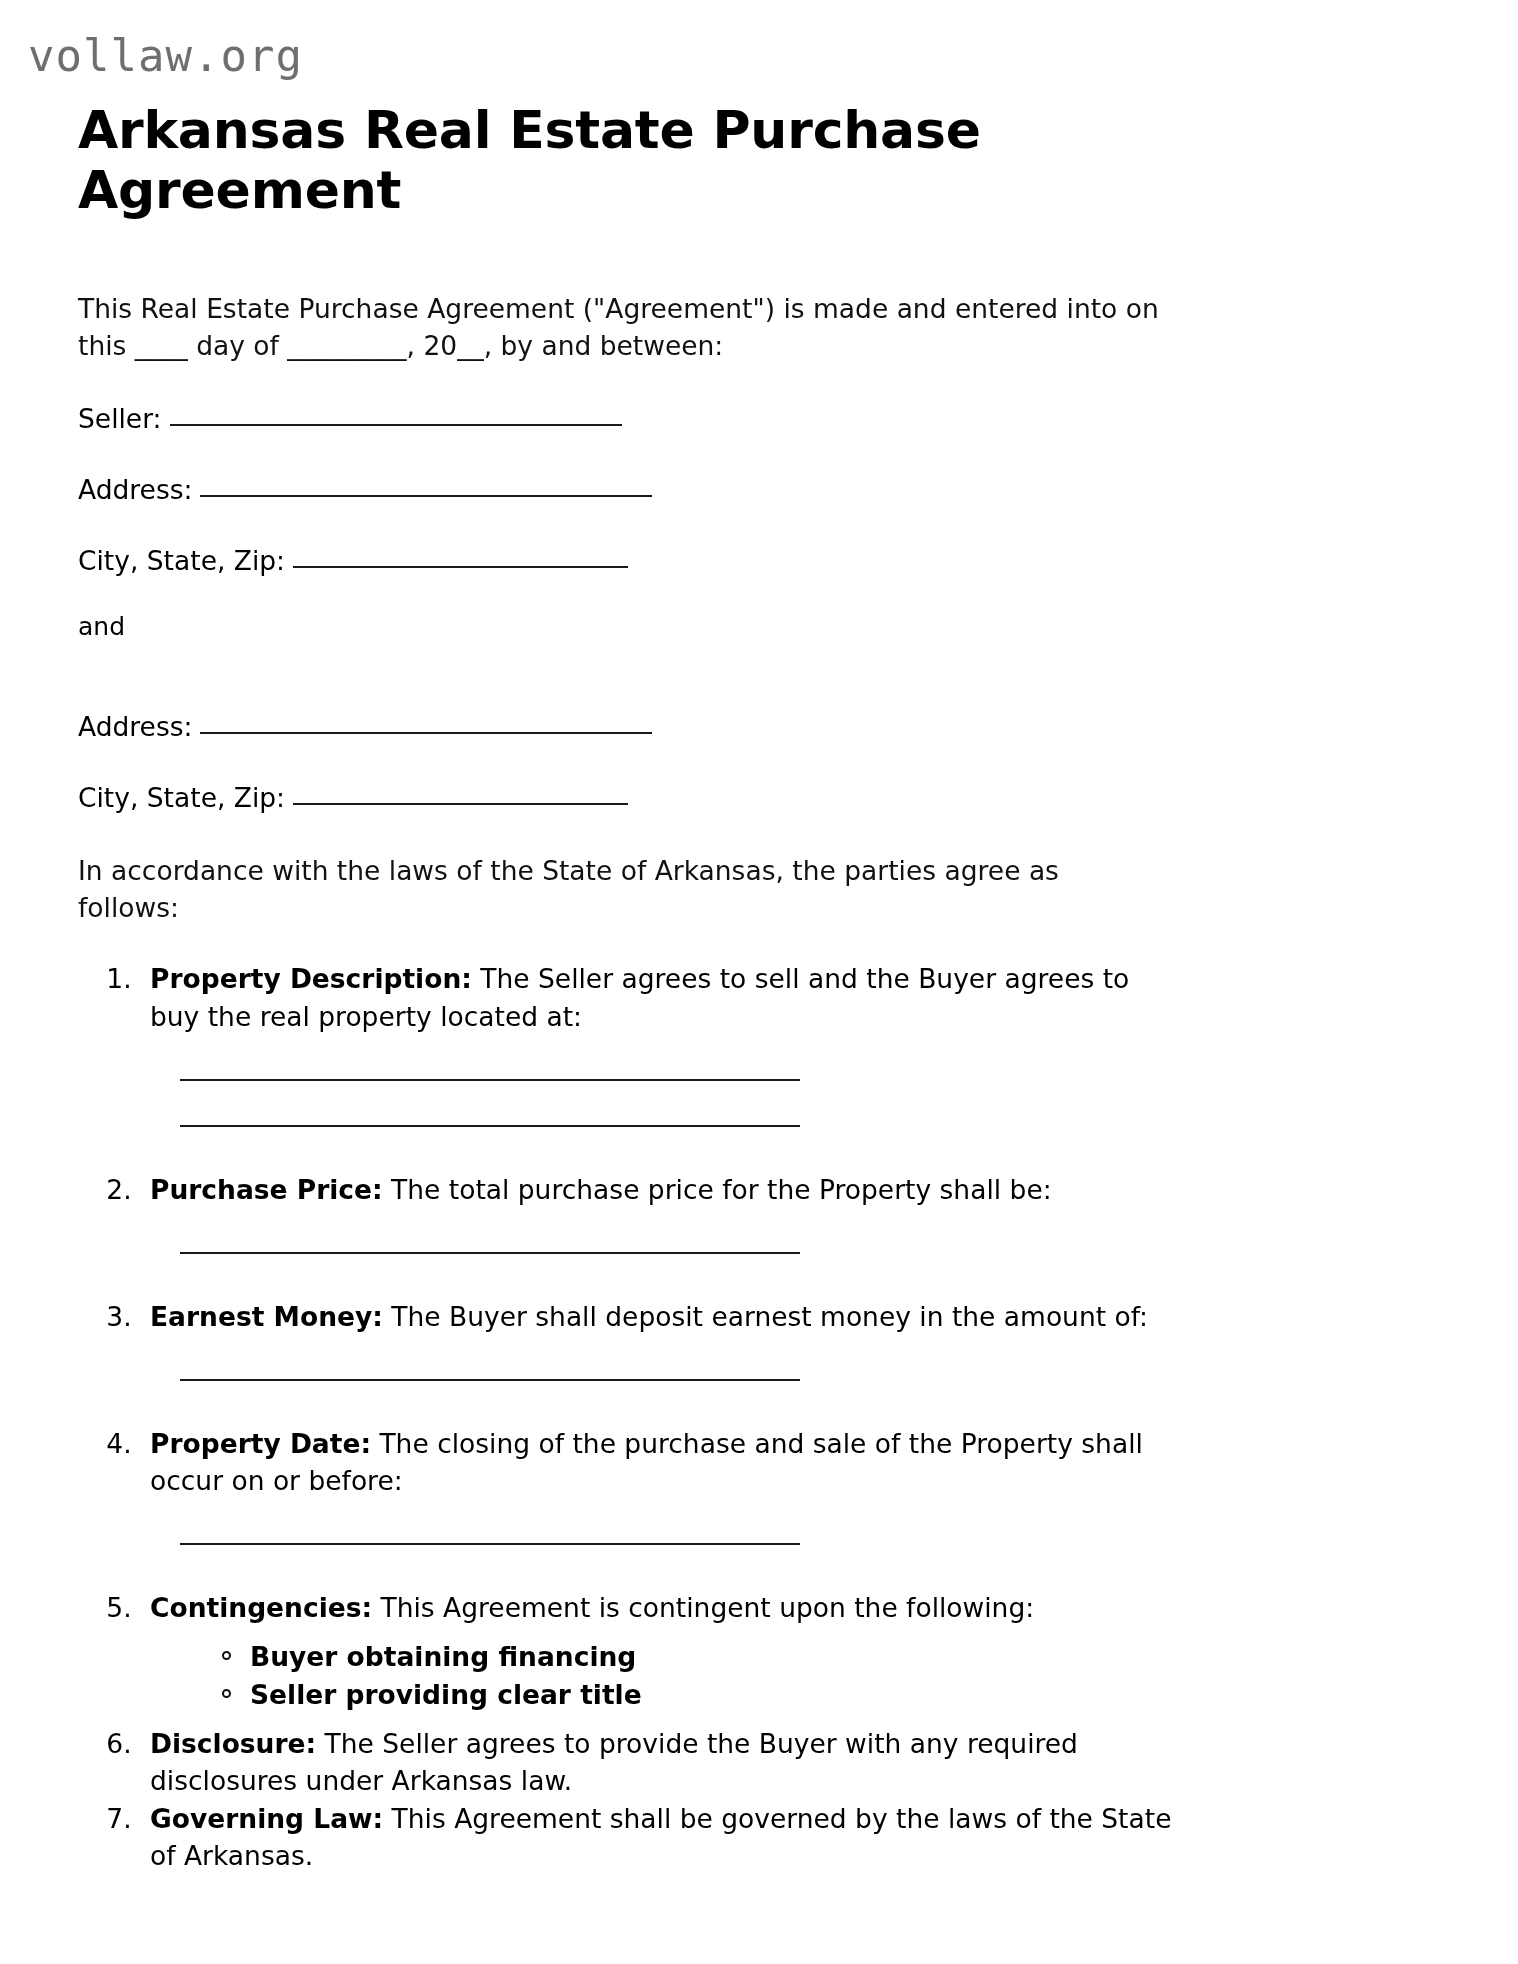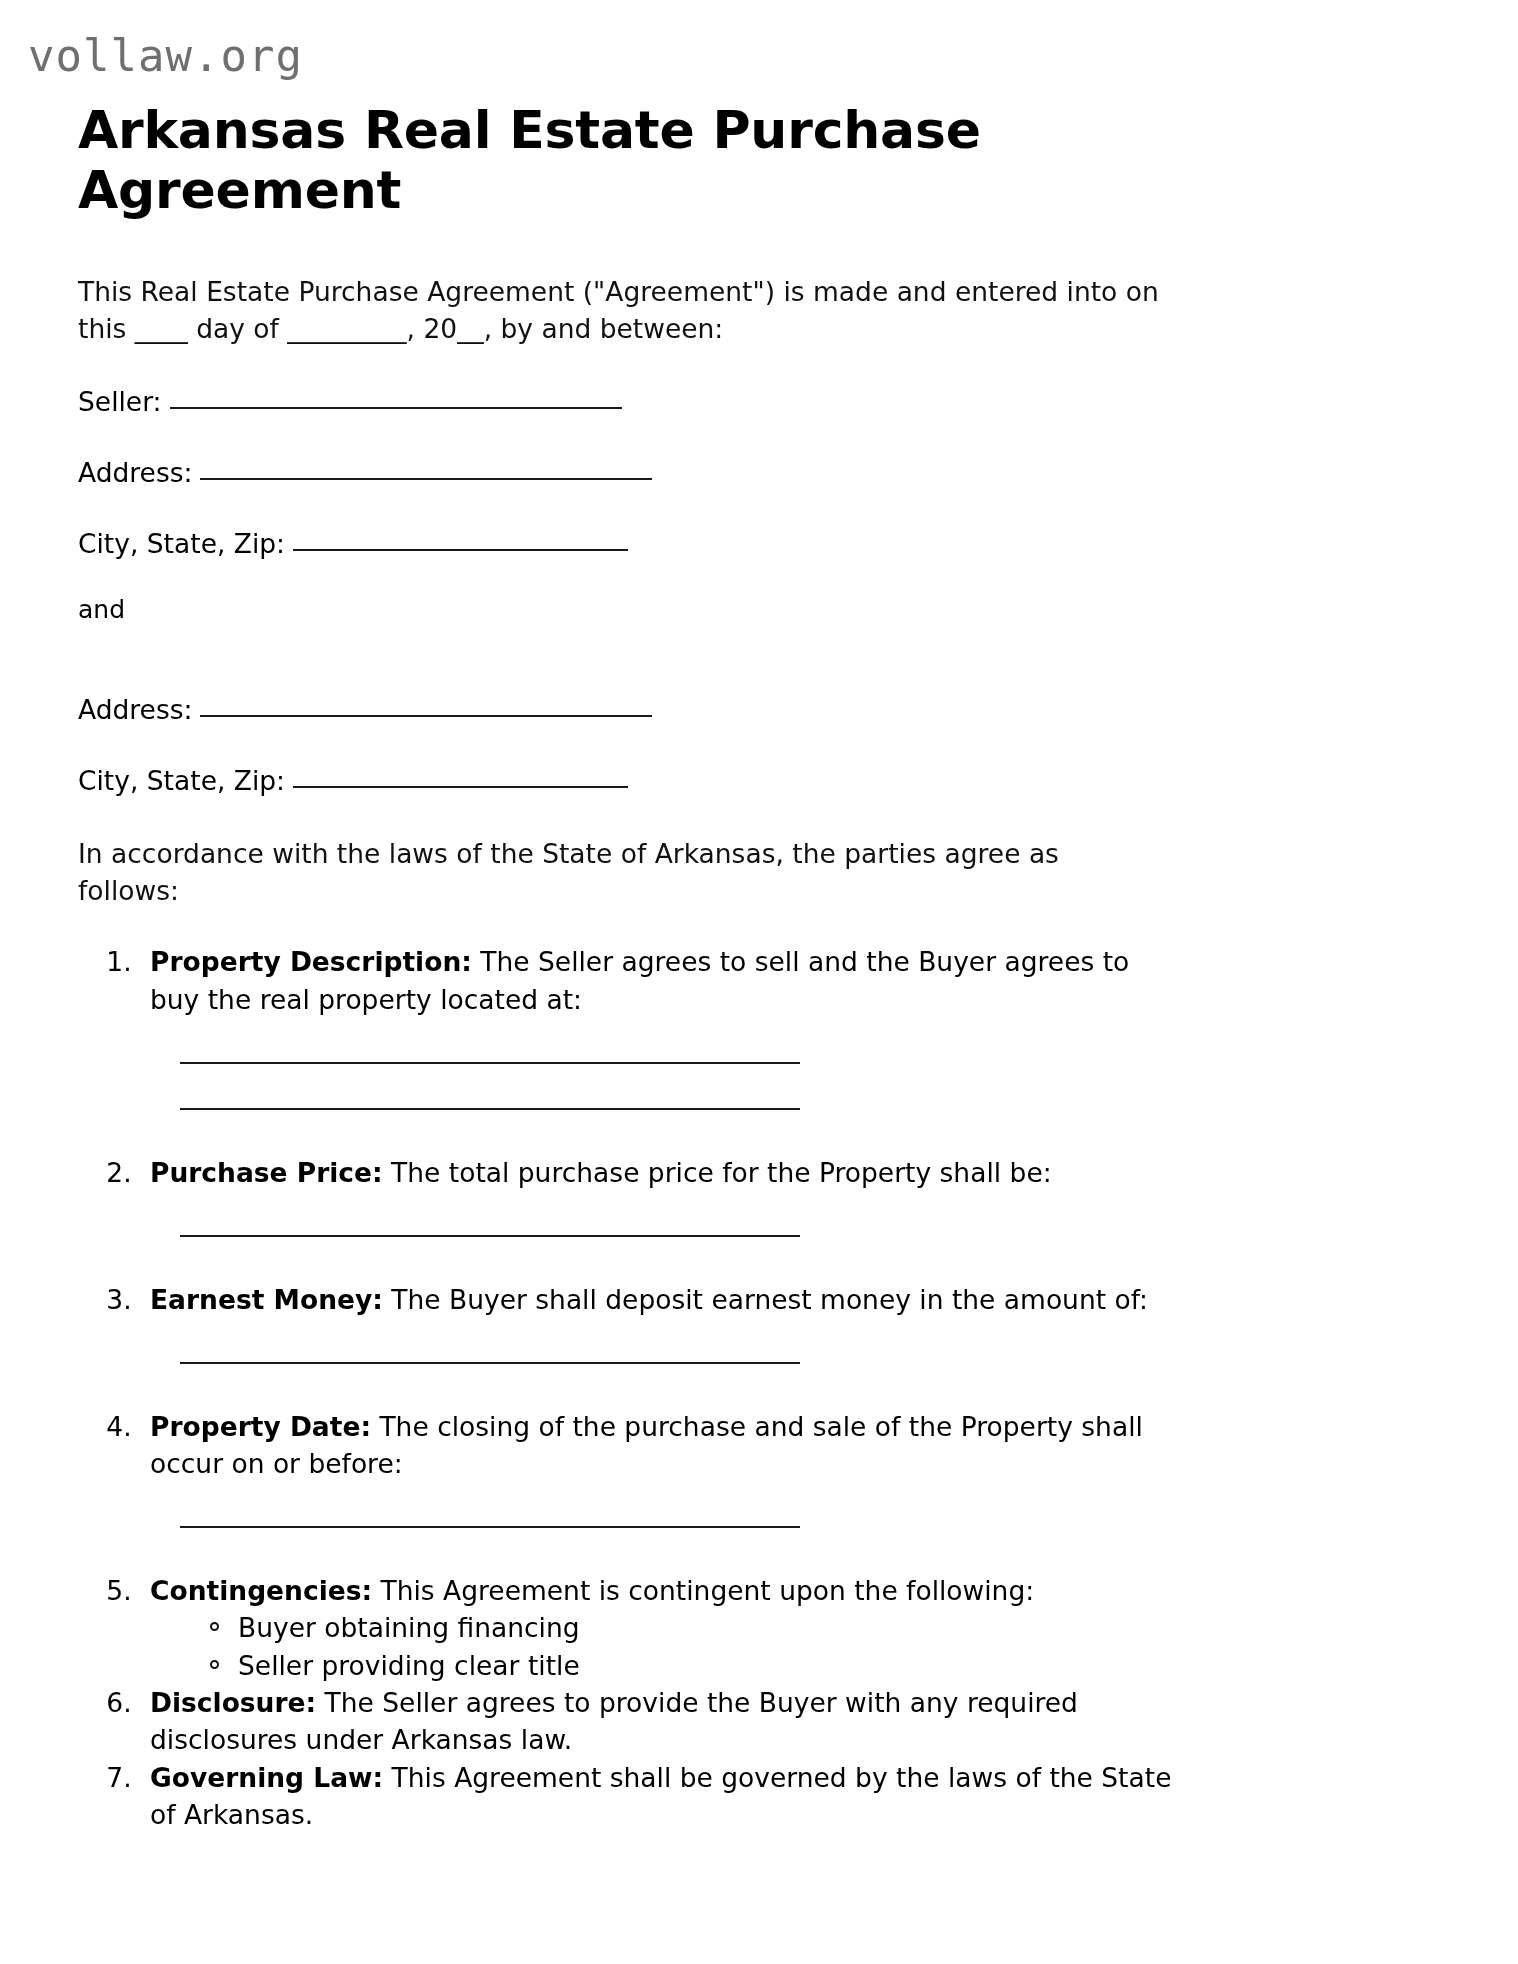--- a/index.html
+++ b/index.html
@@ -39,21 +39,21 @@
 
   
   .content {
     position: absolute;
     left: 78px;
     top: 100px;
     width: 1360px;
   }
 
   h1.doc-title {
-    margin: 0 0 0 0;
+    margin: 0 0 17px 0;
     padding: 0;
     font-family: "DejaVu Sans", sans-serif;
     font-weight: bold;
     font-size: 52px;
     line-height: 1.16;
     letter-spacing: -0.2px;
     color: #000;
     max-width: 1100px;
   }
 
@@ -117,23 +117,24 @@
   
   .entry-line {
     margin: 44px 0 44px 30px;
     width: 620px;
     border-bottom: 2.5px solid #1a1a1a;
     height: 0;
   }
   .entry-line.second { margin-top: 40px; }
 
   ul.sublist {
-    margin: 0;
+    margin: 12px;
     padding: 0 0 0 58px;
     list-style: none;
+    font-weight: bold;
   }
   ul.sublist > li {
     position: relative;
     padding-left: 30px;
     font-size: 26.5px;
     line-height: 1.42;
   }
   ul.sublist > li .hollow-bullet {
     position: absolute;
     left: 2px;

